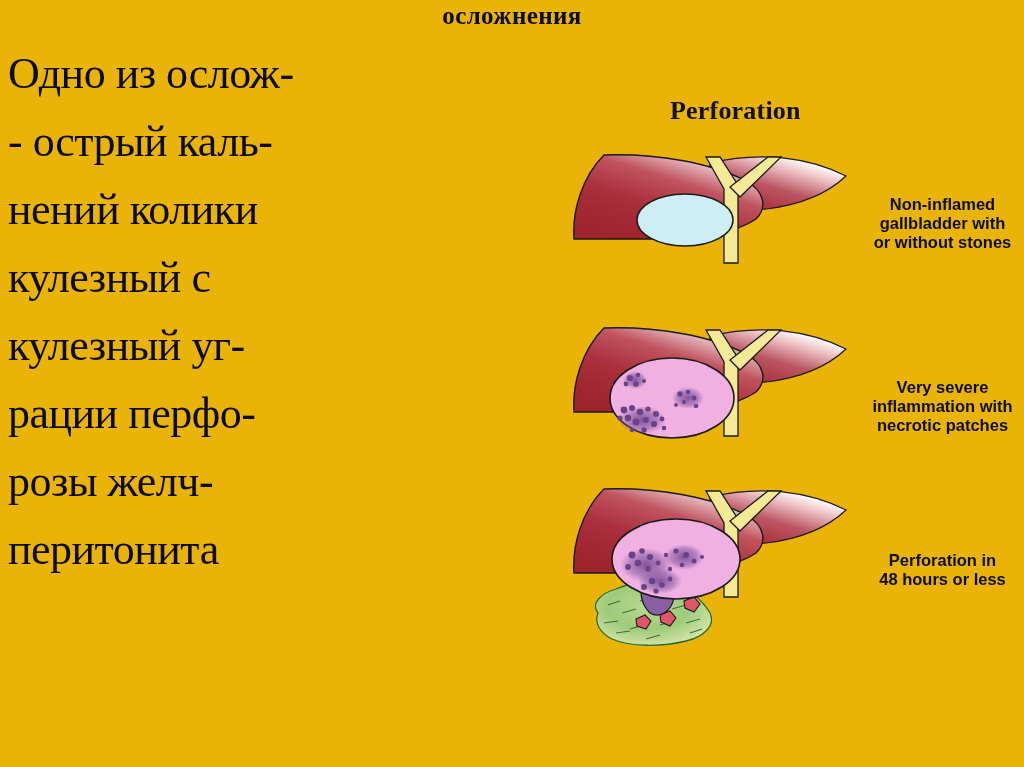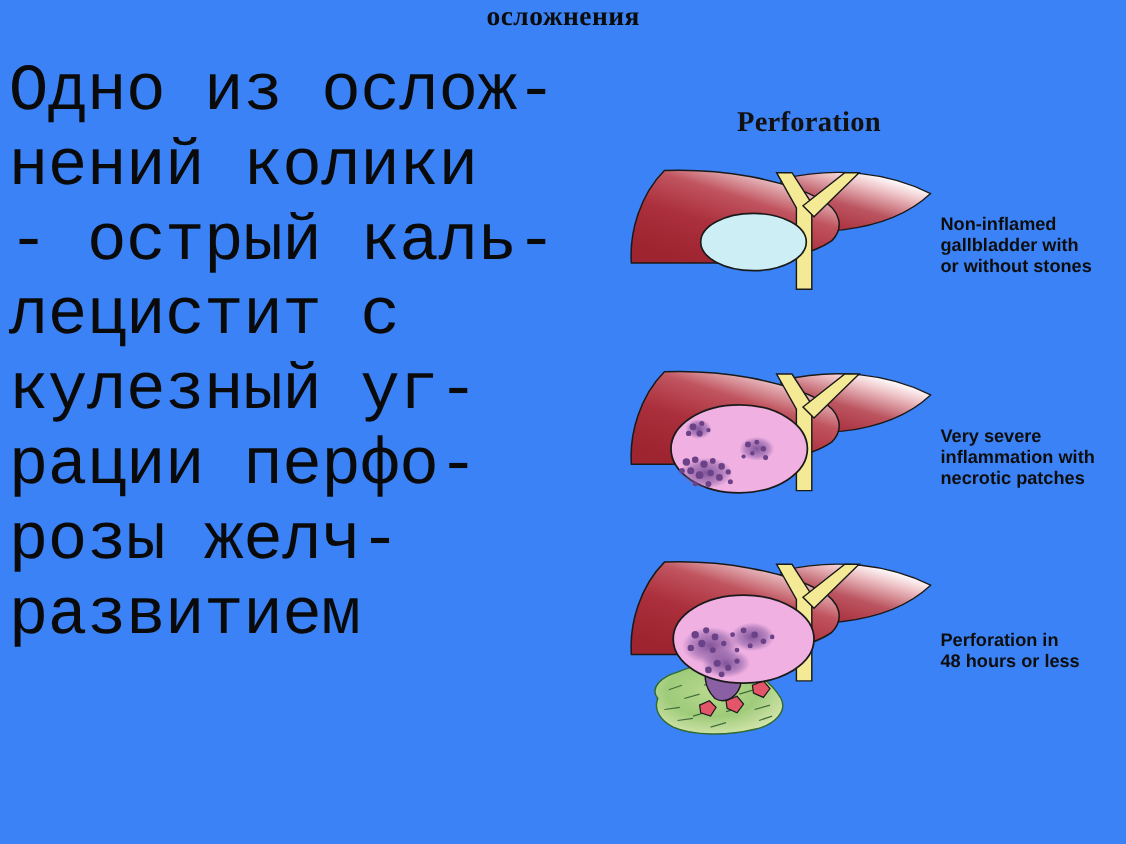--- a/index.html
+++ b/index.html
@@ -13,21 +13,21 @@
     height: 767px;
     overflow: hidden;
     font-family: "Liberation Sans", sans-serif;
     position: relative;
   }
 
   #slide {
     position: relative;
     width: 1024px;
     height: 767px;
-    background: #3b82f6;
+    background: #eab308;
     overflow: hidden;
   }
 
   
   .slide-title {
     position: absolute;
     left: 0;
     top: 2px;
     width: 1024px;
     text-align: center;
@@ -36,24 +36,24 @@
     font-size: 25px;
     letter-spacing: 0.4px;
     color: #0c0c0c;
     line-height: 1.1;
   }
 
   
   .body-text {
     position: absolute;
     left: 8px;
-    top: 50px;
+    top: 40px;
     width: 620px;
-    font-family: Liberation Mono, monospace;
-    font-size: 60px;
+    font-family: Liberation Serif, serif;
+    font-size: 44px;
     line-height: 68px;
     color: #0a0a0a;
     letter-spacing: -0.5px;
     z-index: 5;
   }
   .body-text .tline {
     display: block;
     white-space: nowrap;
   }
 
@@ -74,24 +74,25 @@
     font-size: 26px;
     color: #111111;
     letter-spacing: 0.2px;
   }
 
   .panel {
     position: absolute;
     left: 0;
     width: 464px;
     height: 190px;
+    text-align: center;
   }
   #panel-1 { top: 45px; }
-  #panel-2 { top: 228px; }
-  #panel-3 { top: 407px; }
+  #panel-2 { top: 218px; }
+  #panel-3 { top: 385px; }
 
   .panel-art {
     position: absolute;
     left: 0;
     top: 0;
     width: 300px;
     height: 190px;
   }
   .panel-caption {
     position: absolute;
@@ -110,27 +111,27 @@
 </style>
 </head>
 <body>
 
 <div id="slide">
 
   <div class="slide-title">осложнения</div>
 
   <div class="body-text">
     <span class="tline">Одно из ослож-</span>
+    <span class="tline">- острый каль-</span>
     <span class="tline">нений колики</span>
-    <span class="tline">- острый каль-</span>
-    <span class="tline">лецистит с</span>
+    <span class="tline">кулезный с</span>
     <span class="tline">кулезный уг-</span>
     <span class="tline">рации перфо-</span>
     <span class="tline">розы желч-</span>
-    <span class="tline">развитием</span>
+    <span class="tline">перитонита</span>
   </div>
 
   <div class="figure">
 
     <div class="figure-title">Perforation</div>
 
     <div class="panel" id="panel-1">
       <svg class="panel-art" viewBox="0 0 300 190">
         <defs>
           <linearGradient id="liverGrad1" x1="0.15" y1="0.9" x2="0.75" y2="0.05">

